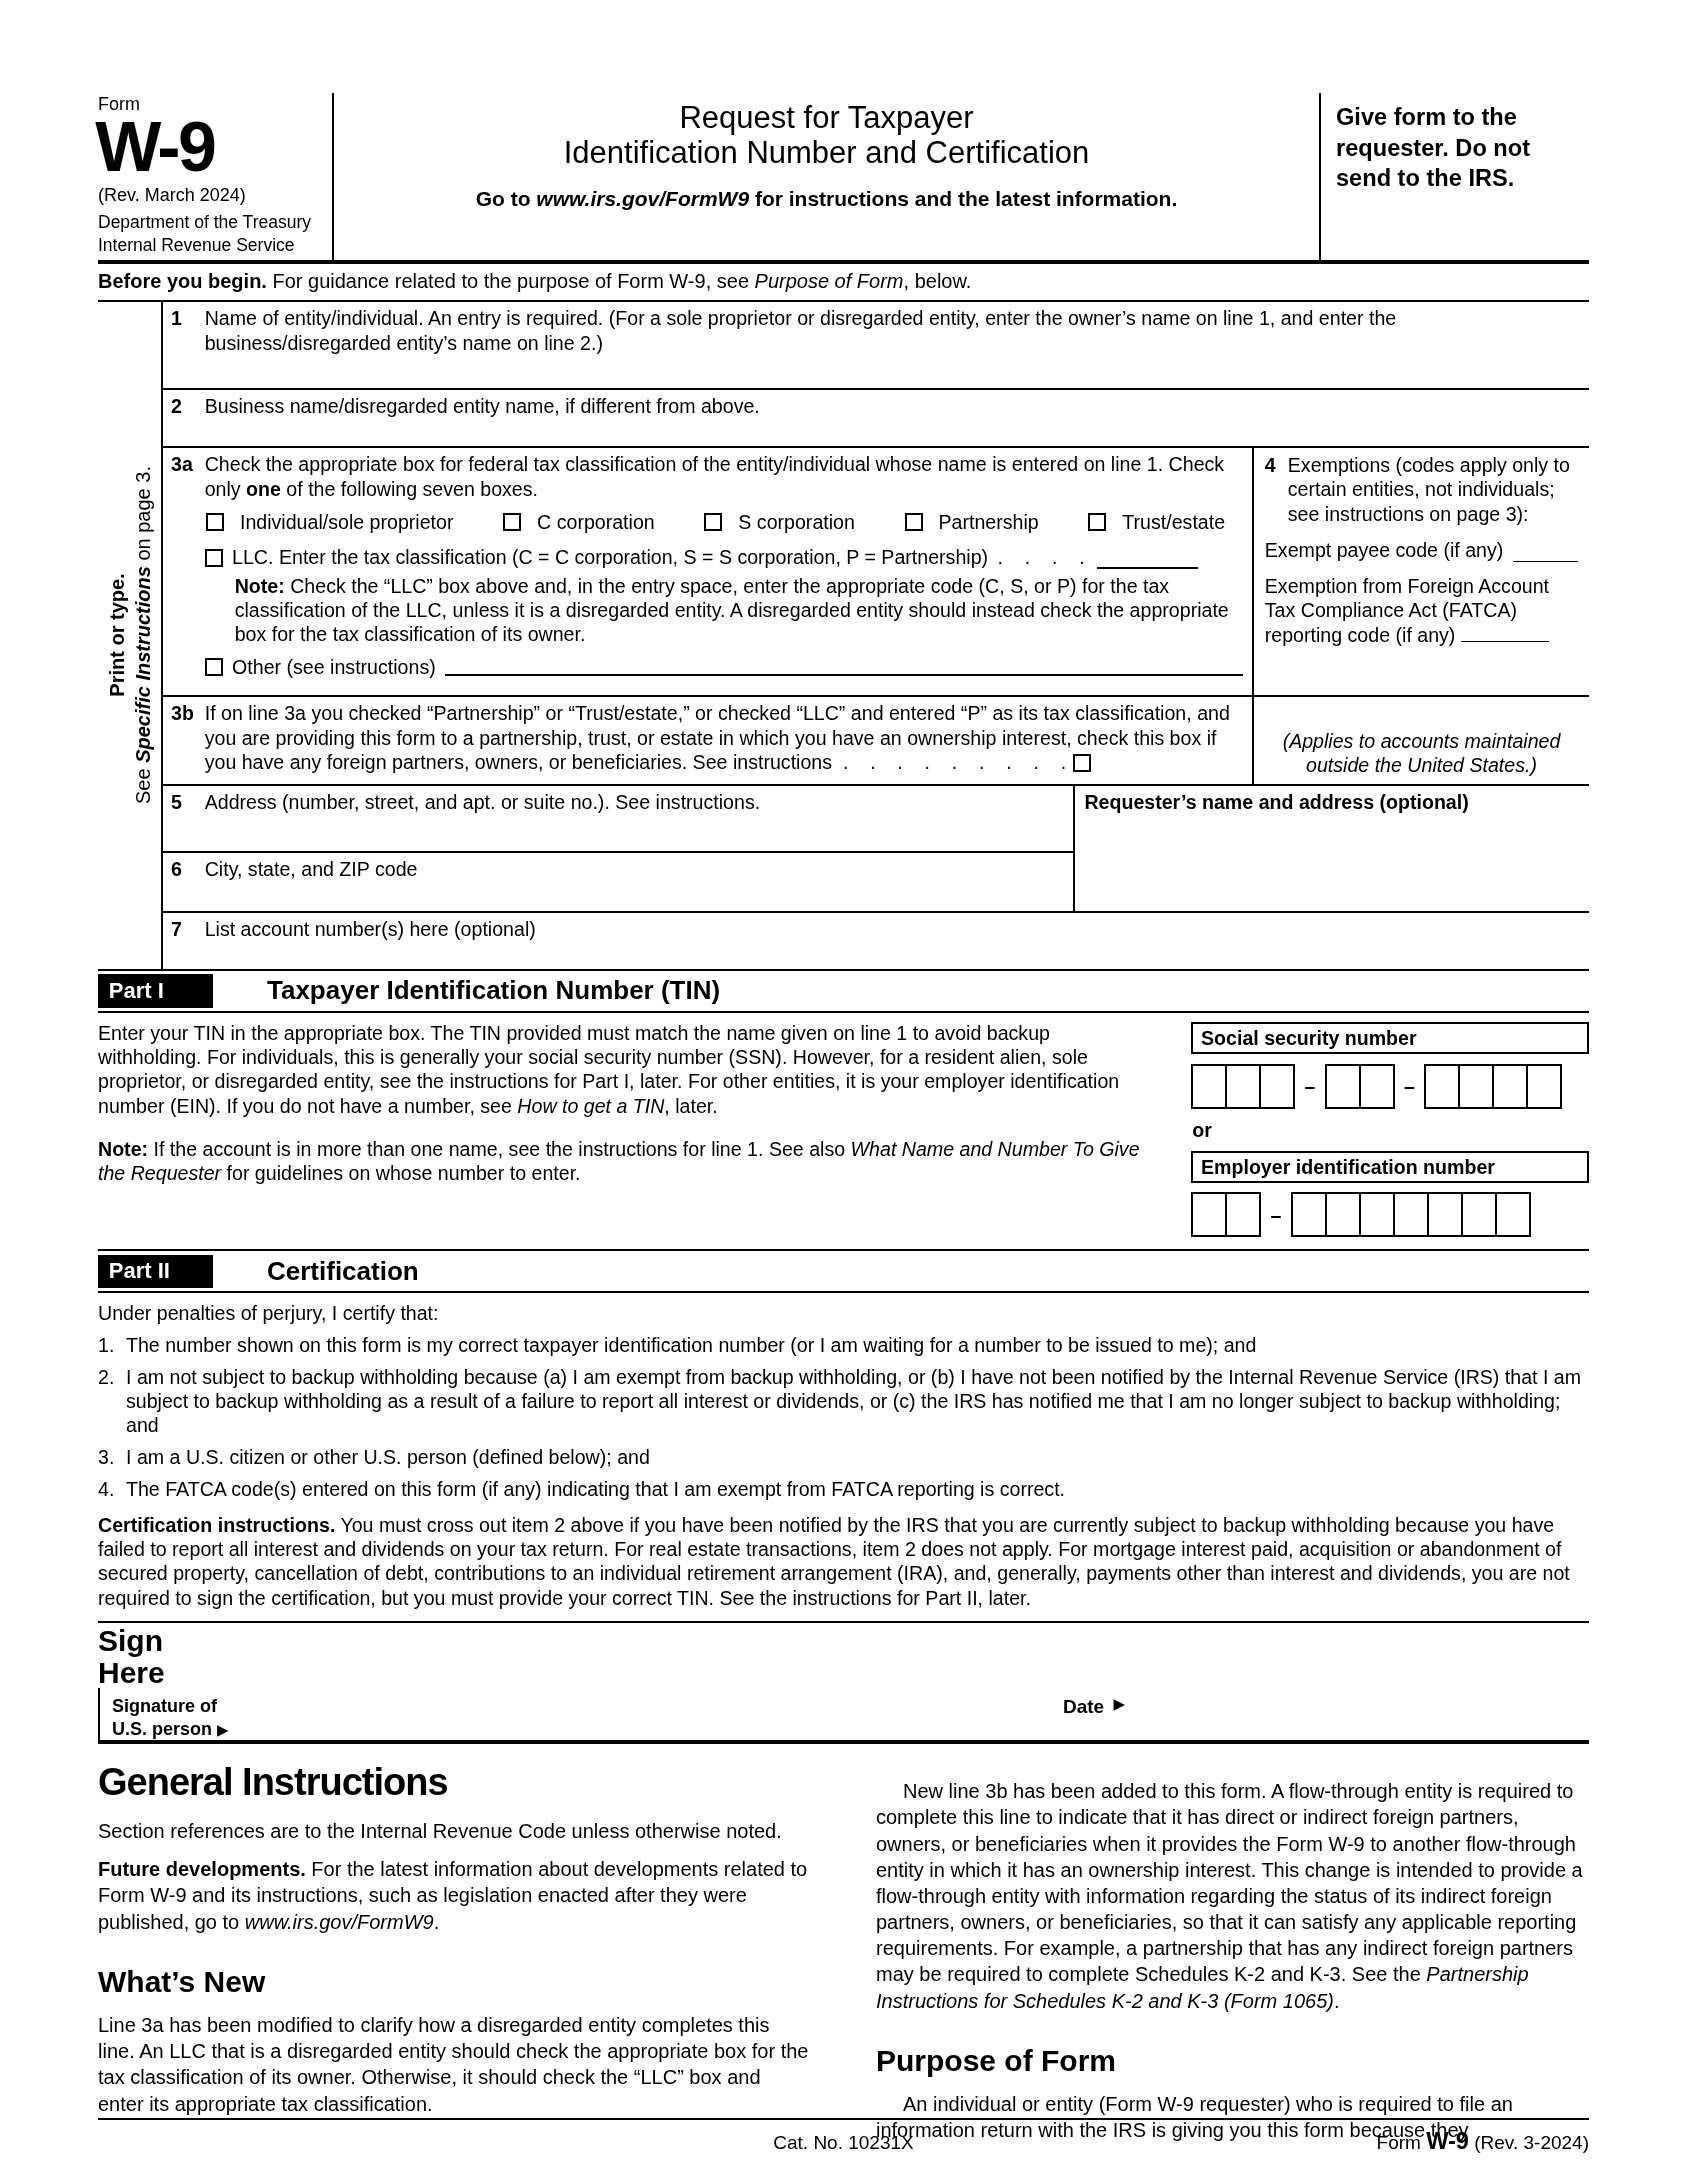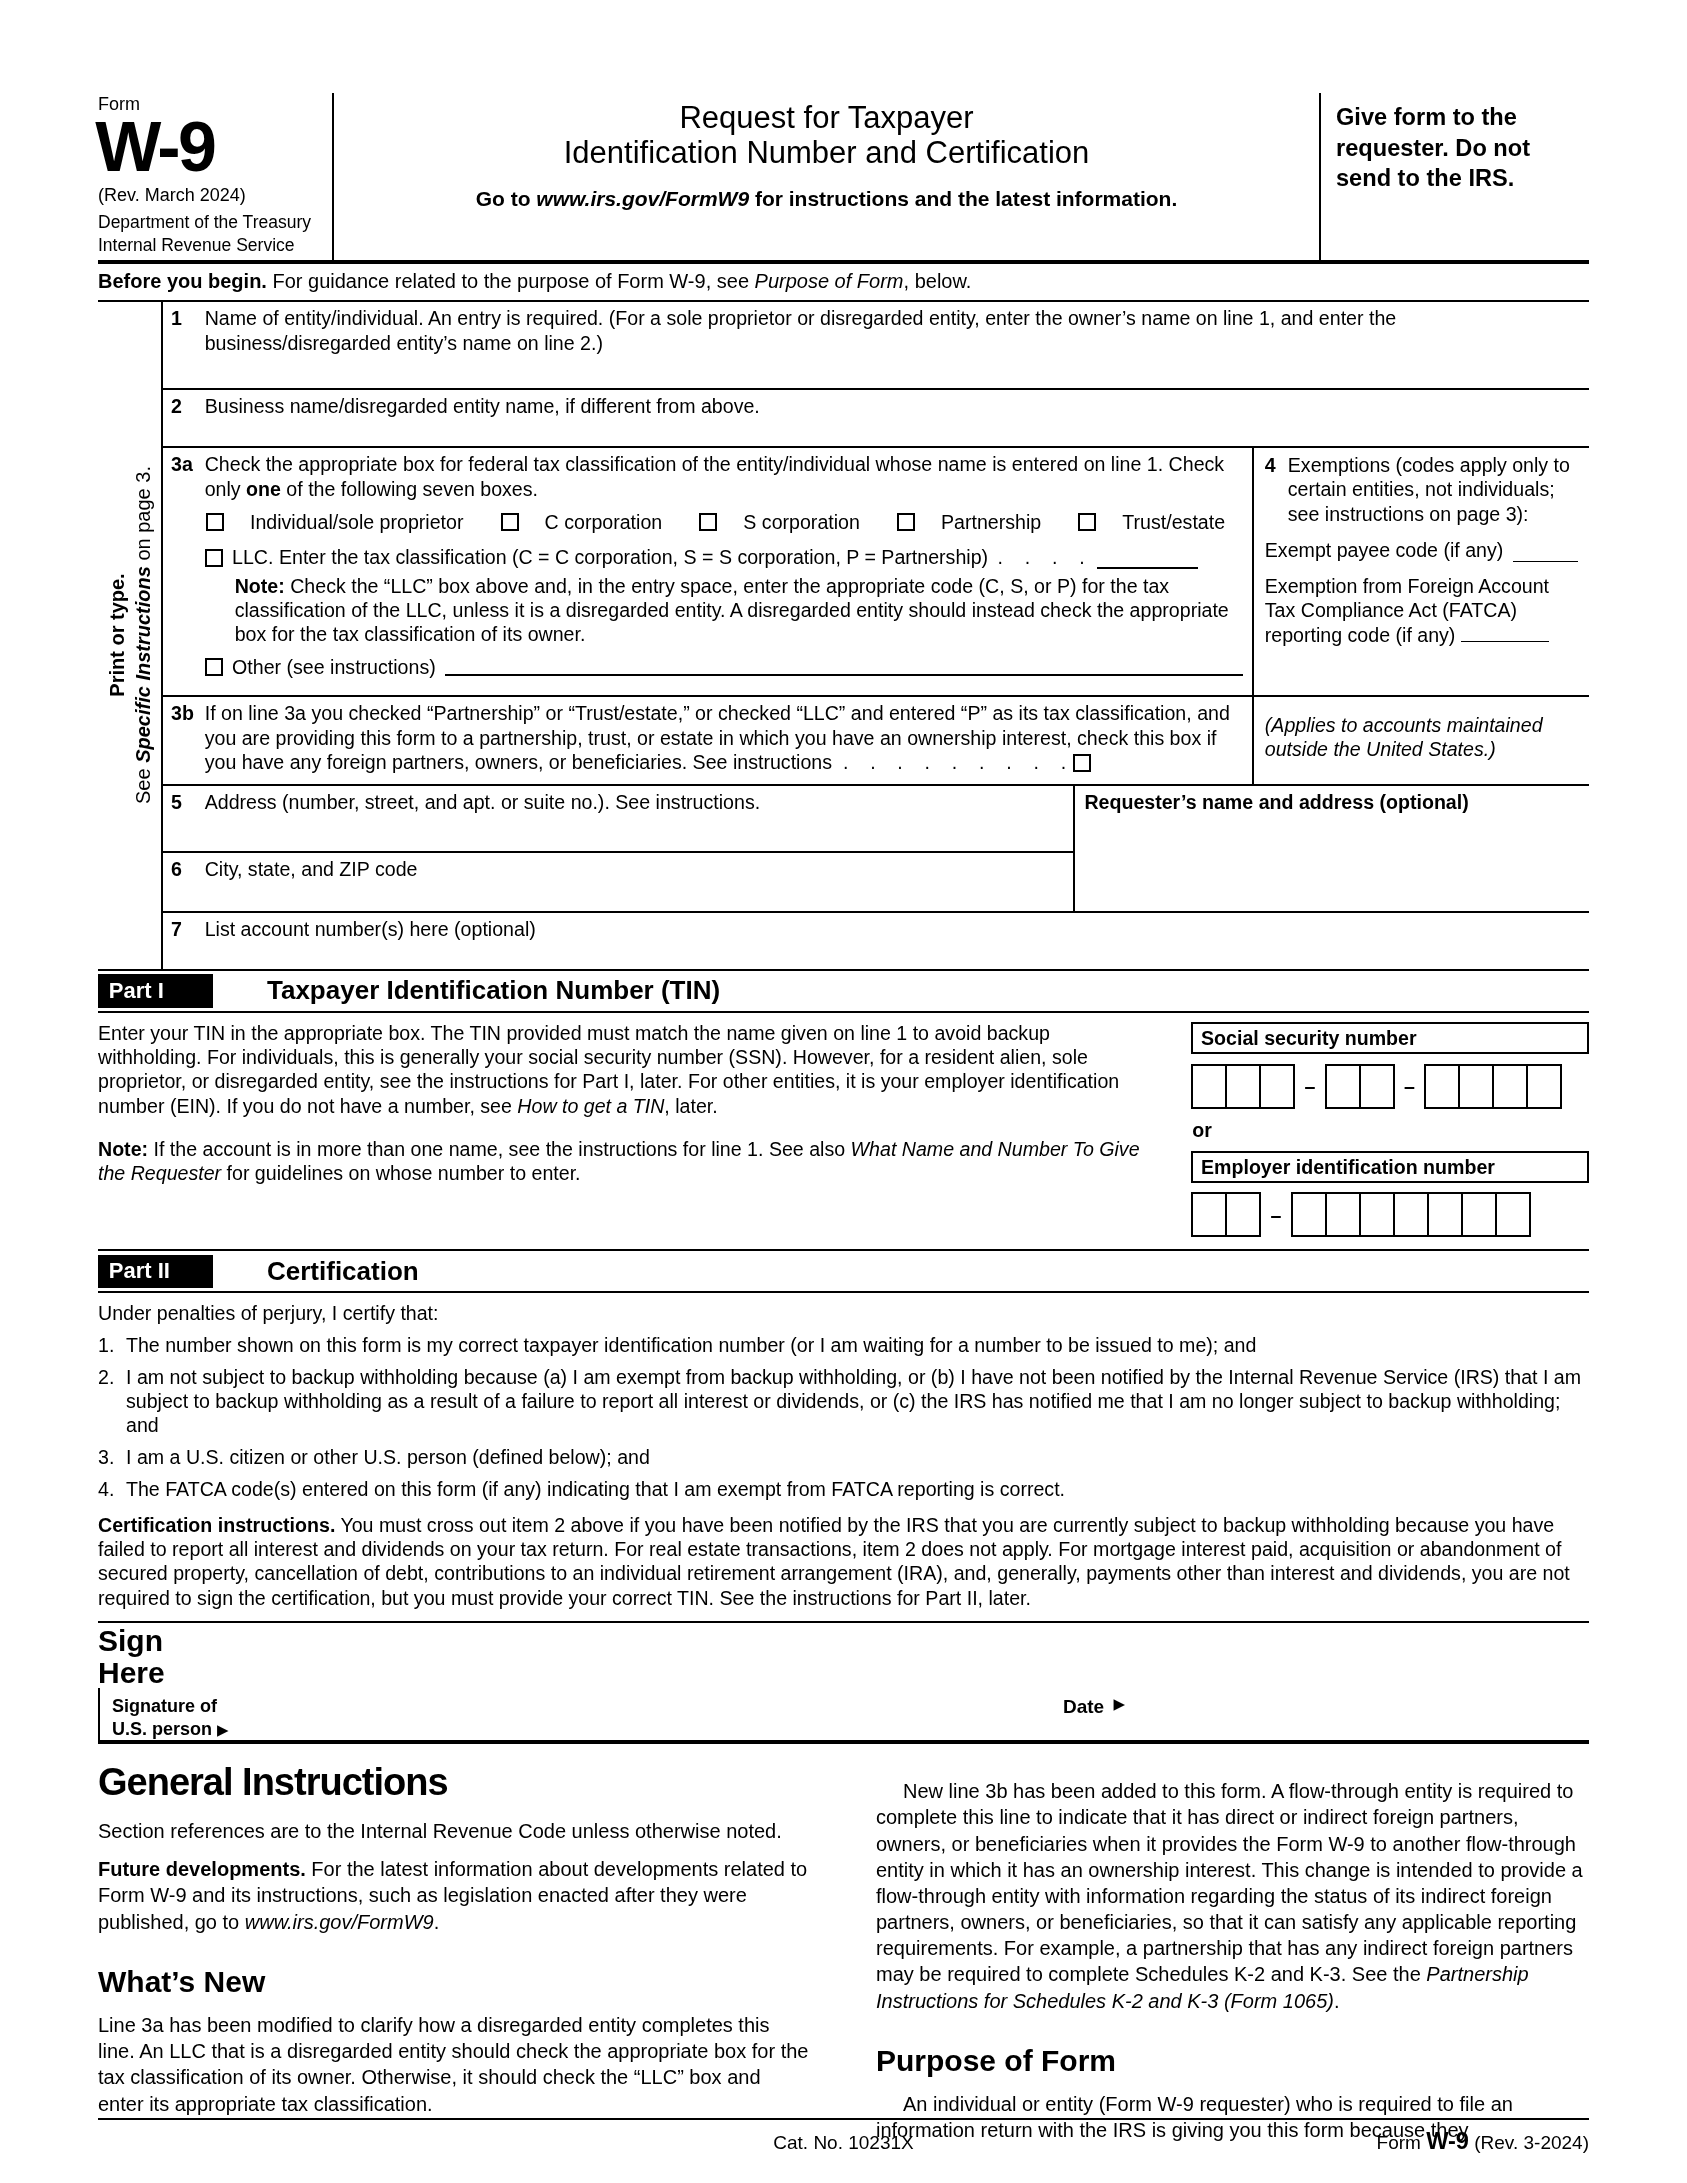--- a/index.html
+++ b/index.html
@@ -40,37 +40,37 @@
   .row2{min-height:58px;}
   .row3a{min-height:235px;}
   .row3b{min-height:89px;}
   .row56{min-height:127px;}
   .row7{min-height:53px;border-bottom:none;}
 
   .r3left{flex:1;display:flex;min-width:0;}
   .r3right{width:337px;flex-shrink:0;border-left:2px solid #000;padding:5.4px 10.8px;}
 
   .cbrow{display:flex;justify-content:space-between;align-items:center;margin:9.4px 17.5px 0 1.3px;}
-  .cbitem{display:flex;align-items:center;gap:26px;}
+  .cbitem{display:flex;align-items:center;gap:16px;}
   .cb{width:18px;height:18px;border:2px solid #000;flex-shrink:0;background:#fff;display:inline-block;}
   .cb-inline{vertical-align:-2.7px;margin-left:6.7px;}
   .llcline{display:flex;align-items:center;gap:9.4px;margin-top:10.8px;}
   .llc-entry{width:101px;height:23px;border-bottom:2px solid #000;margin-left:2.7px;flex-shrink:0;}
   .note-par{margin:4px 0 0 30px;}
   .otherline{display:flex;align-items:center;gap:9.4px;margin:8px 0 12px;}
   .fill-blank{flex:1;border-bottom:2px solid #000;height:19px;}
 
   .b4head{display:flex;}
   .b4num{font-weight:bold;width:23px;flex-shrink:0;}
   .b4line{display:flex;align-items:flex-end;margin-top:12px;}
   .b4blank{flex:1;border-bottom:1.3px solid #000;margin-left:9.4px;min-width:27px;height:16px;}
   .b4fatca{margin-top:12px;}
   .inline-blank{display:inline-block;width:88px;border-bottom:1.3px solid #000;height:4px;}
 
-  .applies{padding-top:16px;}
+  .applies{padding-top:32px;text-align:center;}
 
   .addr-left{flex:1;display:flex;flex-direction:column;min-width:0;}
   .subrow{display:flex;}
   .r5{border-bottom:2px solid #000;min-height:67px;}
   .r6{flex:1;}
   .requester{width:516px;flex-shrink:0;border-left:2px solid #000;padding:4.7px 9.4px;display:flex;font-weight:bold;}
 
   
   .part{display:flex;align-items:flex-start;border-bottom:2px solid #000;padding:3.4px 0;}
   .badge{background:#000;color:#fff;font-weight:bold;font-size:22px;padding:2.7px 0 3.4px 10.8px;width:115px;flex-shrink:0;}

